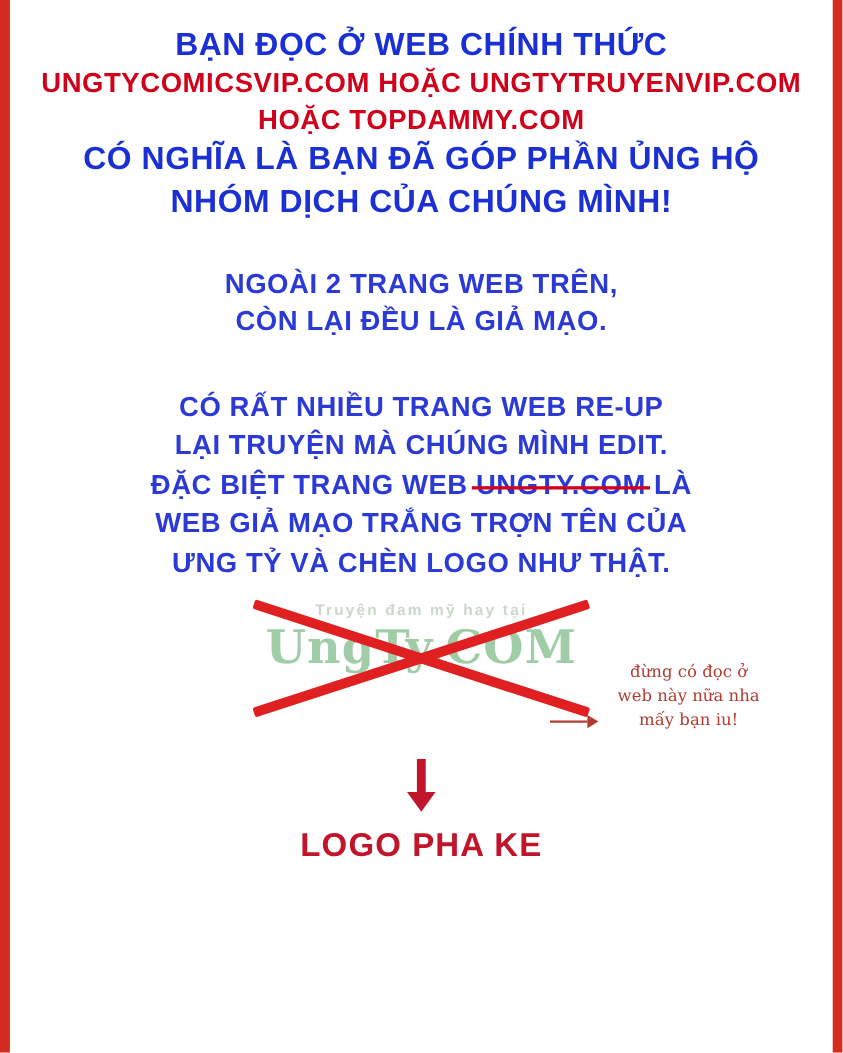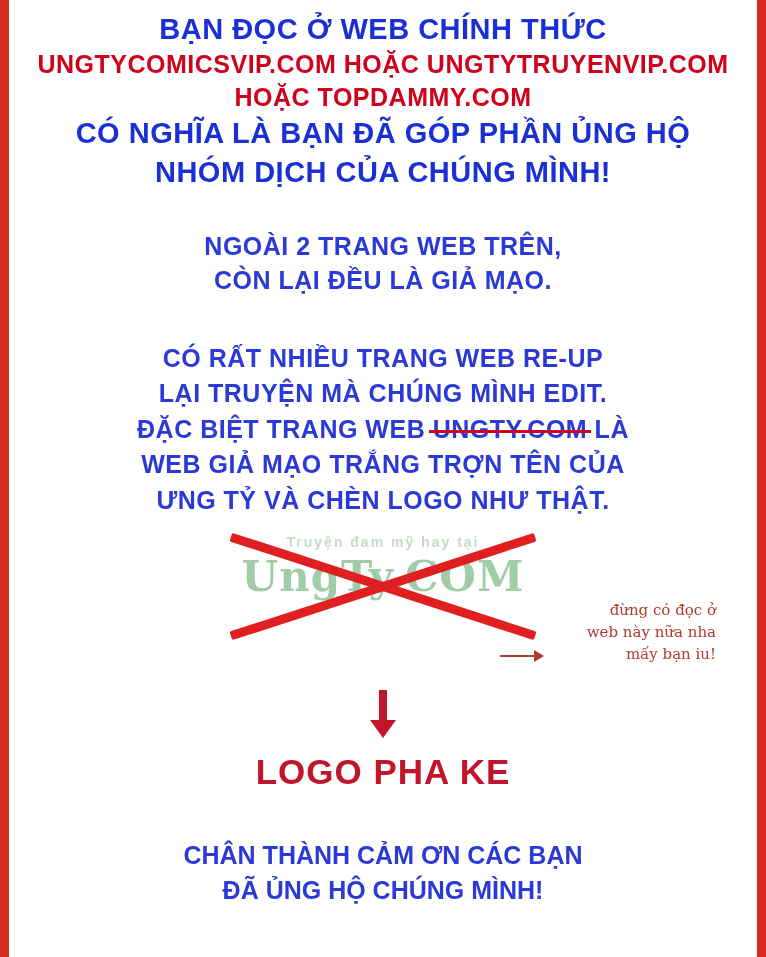--- a/index.html
+++ b/index.html
@@ -37,21 +37,21 @@
     bottom: 0;
   }
 
   .block {
     text-align: center;
     font-weight: bold;
     letter-spacing: 0.5px;
   }
 
   .head {
-    margin-top: 10px;
+    margin-top: 22px;
   }
   .head .l {
     color: #1a2fd4;
     font-size: 29px;
     line-height: 1.32;
     text-transform: uppercase;
   }
   .head .l.red {
     color: #d0021b;
   }
@@ -139,21 +139,21 @@
 
   .note {
     position: absolute;
     left: 536px;
     top: 600px;
     width: 180px;
     color: #b13b2e;
     font-size: 15px;
     line-height: 1.45;
     font-family: "DejaVu Serif", serif;
-    text-align: right;
+    text-align: center;
   }
   .note-arrow {
     position: absolute;
     left: 500px;
     top: 650px;
     width: 44px;
     height: 12px;
   }
   .note-arrow .shaft {
     position: absolute;
@@ -192,21 +192,21 @@
     border-right: 13px solid transparent;
     border-top: 18px solid #c0152b;
   }
 
   .logo-pha-ke {
     position: absolute;
     left: 0; right: 0;
     top: 752px;
     text-align: center;
     color: #c0152b;
-    font-size: 35px;
+    font-size: 30px;
     font-weight: bold;
     letter-spacing: 1px;
   }
 
   .thanks {
     position: absolute;
     left: 0; right: 0;
     top: 838px;
     text-align: center;
     color: #2b3ad6;
@@ -274,17 +274,13 @@
     <div>mấy bạn iu!</div>
   </div>
 
   <div class="down-arrow">
     <div class="shaft"></div>
     <div class="tip"></div>
   </div>
 
   <div class="logo-pha-ke">LOGO PHA KE</div>
 
-  <div class="thanks">
-    <div>Chân thành cảm ơn các bạn</div>
-    <div>đã ủng hộ chúng mình!</div>
-  </div>
 </div>
 
 </body></html>

